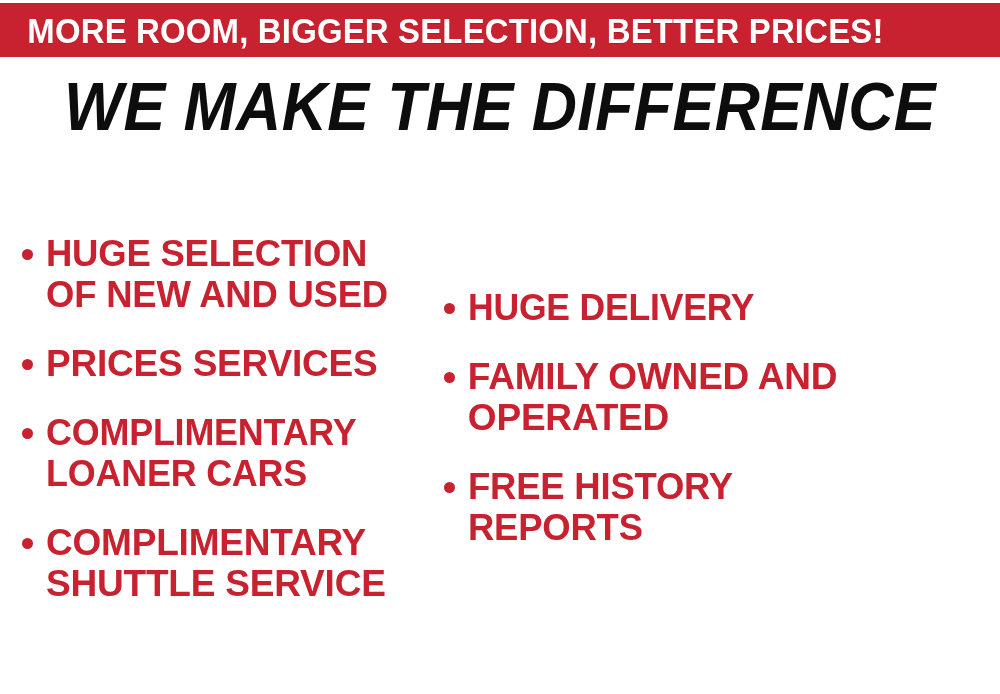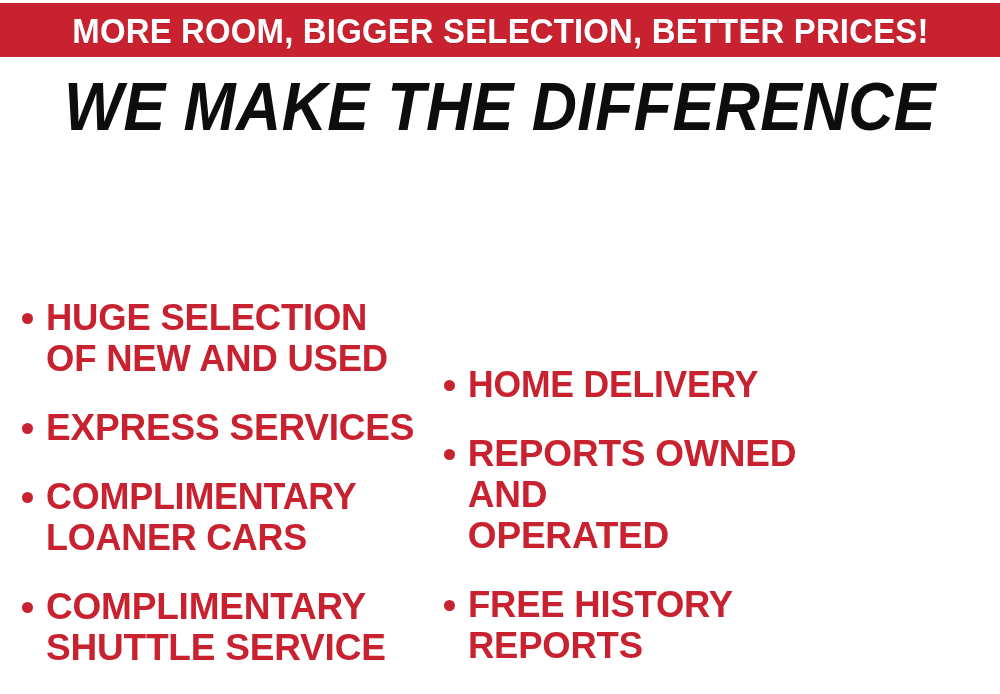--- a/index.html
+++ b/index.html
@@ -21,21 +21,21 @@
   
   .banner {
     position: absolute;
     left: 0;
     top: 3px;
     width: 1000px;
     height: 54px;
     background: #c8212f;
     display: flex;
     align-items: center;
-    justify-content: center;
+    justify-content: flex-start;
   }
   .banner-text {
     color: #ffffff;
     font-family: "Liberation Sans", sans-serif;
     font-weight: bold;
     font-size: 35px;
     line-height: 35px;
     letter-spacing: 0.2px;
     transform: scaleX(0.94);
     transform-origin: center center;
@@ -69,21 +69,21 @@
 
   
   .columns {
     position: absolute;
     left: 0;
     top: 158px;
     width: 840px;
     height: 536px;
     display: flex;
     flex-direction: row;
-    align-items: flex-end;
+    align-items: center;
   }
   .col {
     position: relative;
     box-sizing: border-box;
   }
   .col-left {
     width: 500px;
     padding-left: 22px;
     padding-top: 10px;
   }
@@ -150,21 +150,21 @@
     <div class="col col-left">
 
       <div class="bullet-item">
         <span class="bullet-dot"></span>
         <span class="bullet-label">HUGE SELECTION
 OF NEW AND USED</span>
       </div>
 
       <div class="bullet-item">
         <span class="bullet-dot"></span>
-        <span class="bullet-label">EXPRESS SERVICES</span>
+        <span class="bullet-label">PRICES SERVICES</span>
       </div>
 
 
       <div class="bullet-item">
         <span class="bullet-dot"></span>
         <span class="bullet-label">COMPLIMENTARY
 LOANER CARS</span>
       </div>
 
       <div class="bullet-item">
@@ -173,28 +173,28 @@
 SHUTTLE SERVICE</span>
       </div>
 
     </div>
 
     <div class="col col-right">
 
 
       <div class="bullet-item">
         <span class="bullet-dot"></span>
-        <span class="bullet-label">HOME DELIVERY</span>
-      </div>
-
-
-
-      <div class="bullet-item">
-        <span class="bullet-dot"></span>
-        <span class="bullet-label">REPORTS OWNED AND
+        <span class="bullet-label">HUGE DELIVERY</span>
+      </div>
+
+
+
+      <div class="bullet-item">
+        <span class="bullet-dot"></span>
+        <span class="bullet-label">FAMILY OWNED AND
 OPERATED</span>
       </div>
 
       <div class="bullet-item">
         <span class="bullet-dot"></span>
         <span class="bullet-label">FREE HISTORY
 REPORTS</span>
       </div>
 
     </div>

